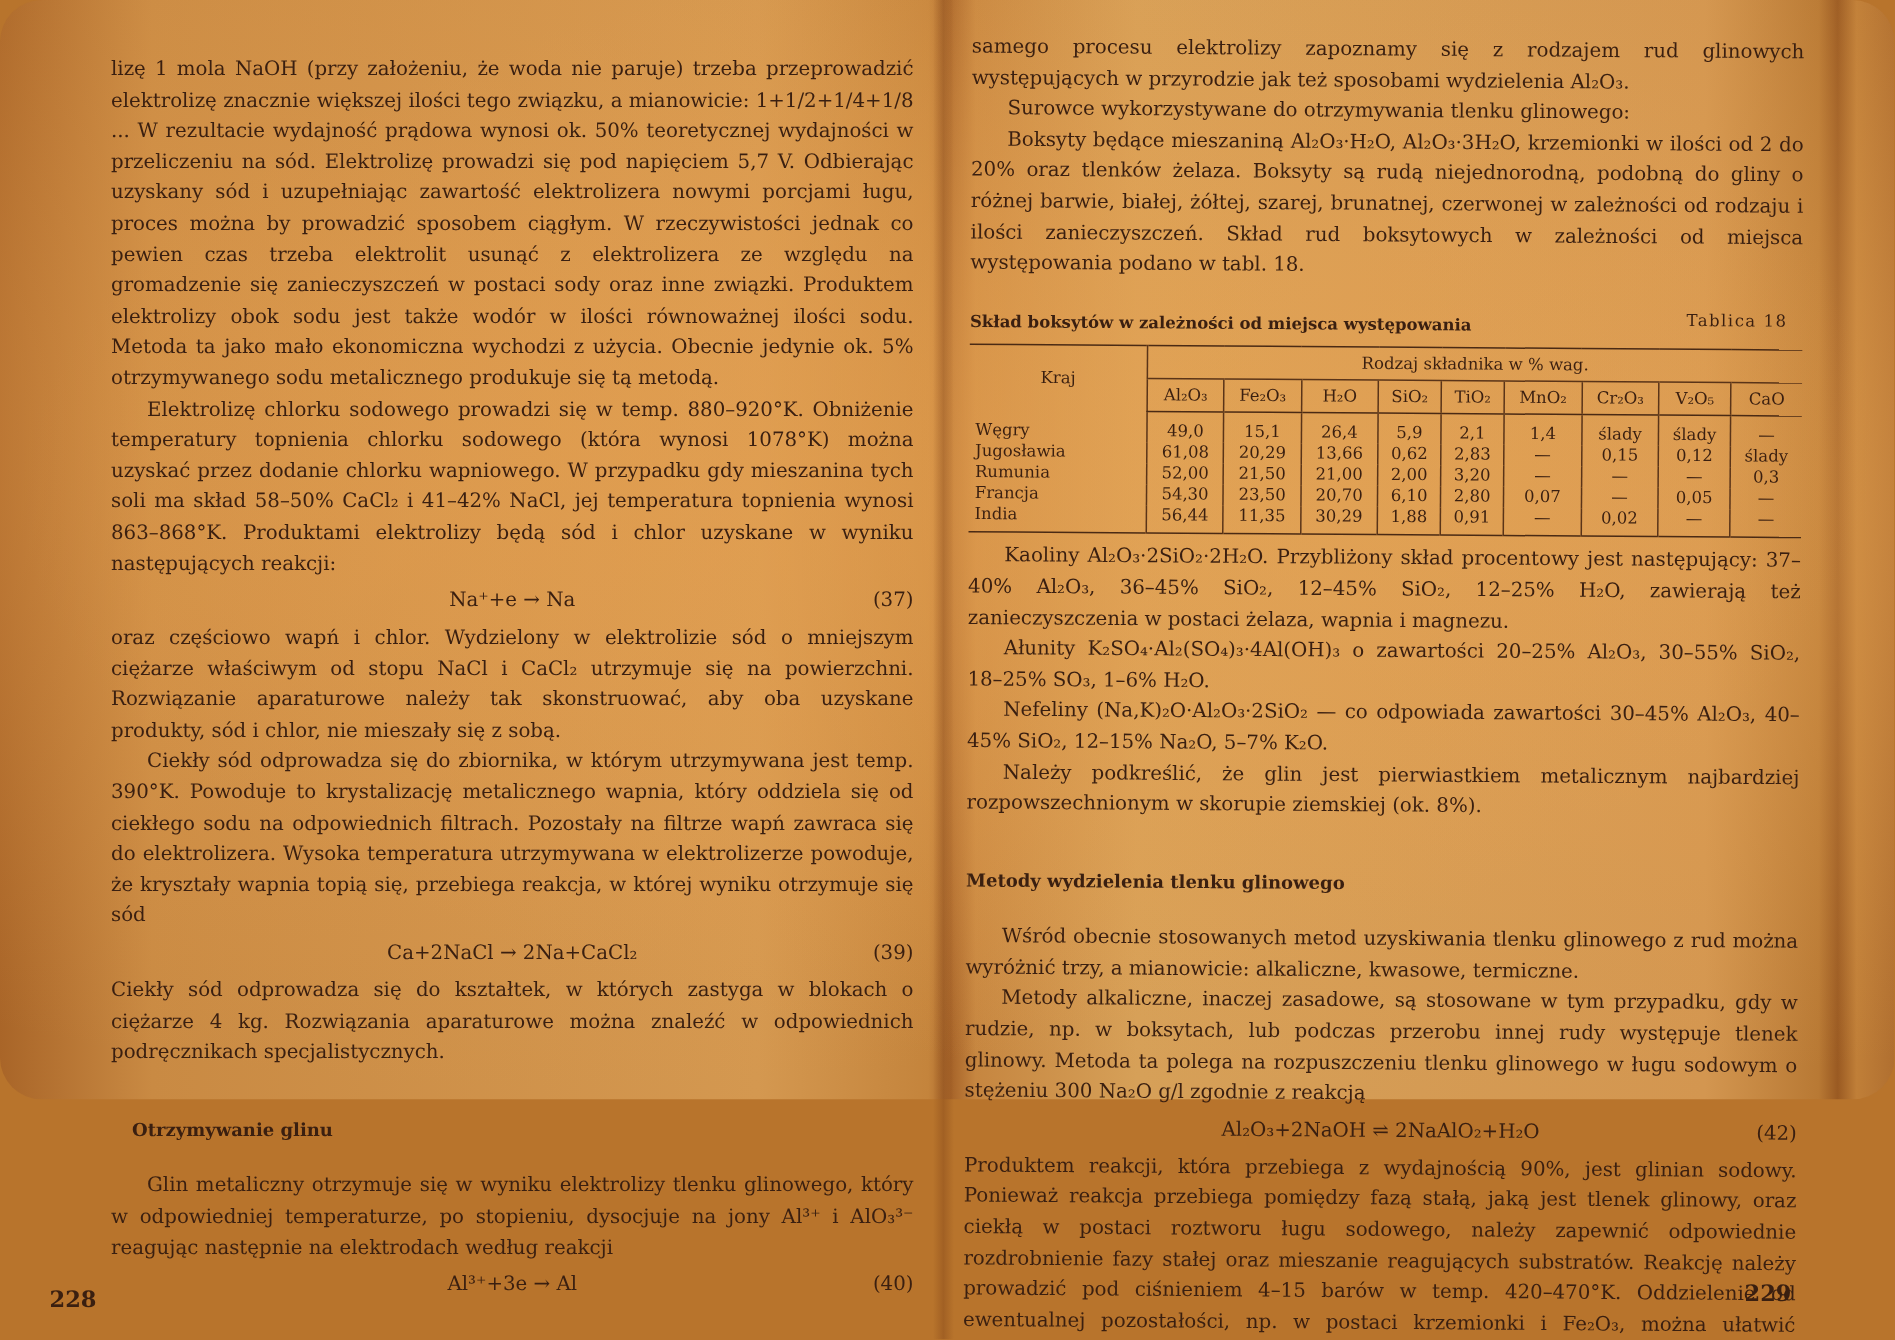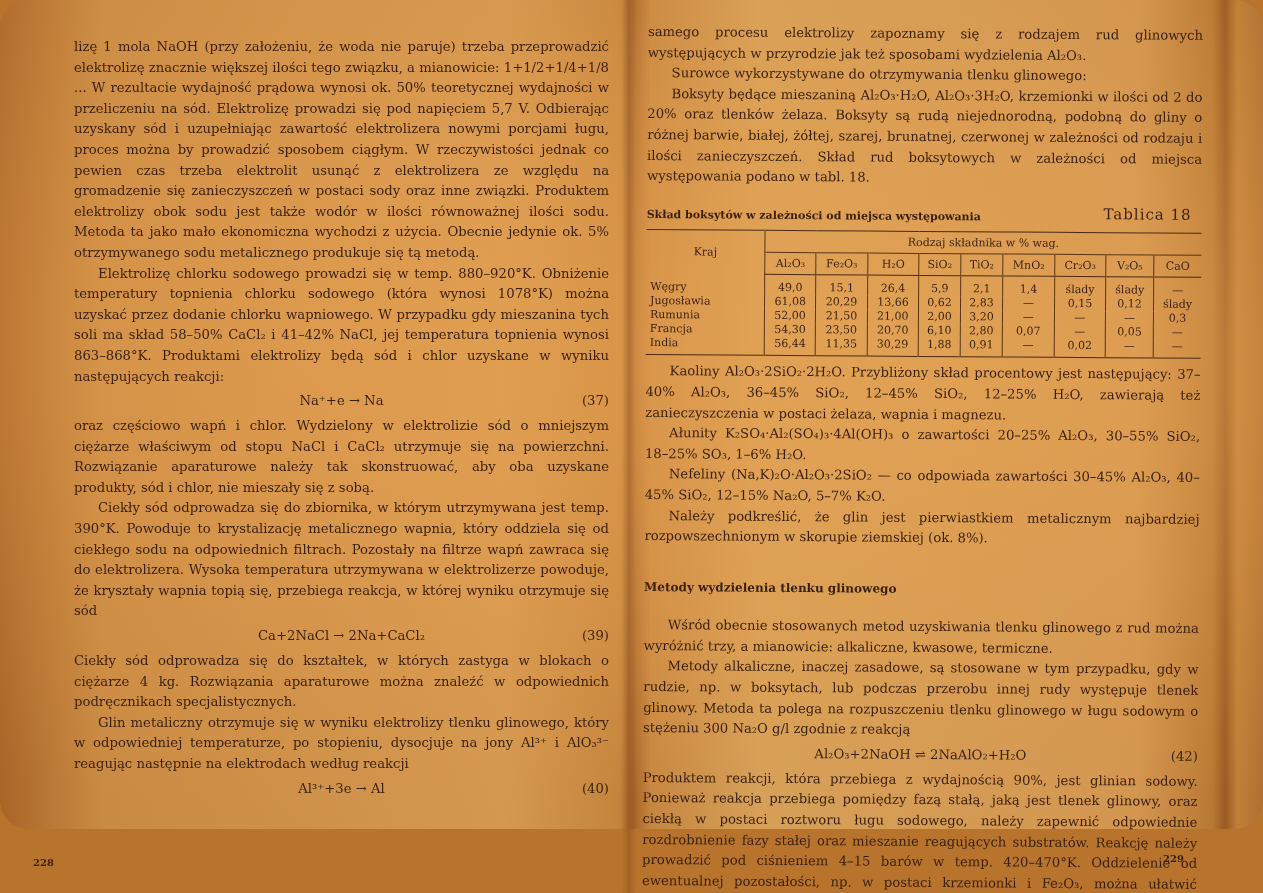--- a/index.html
+++ b/index.html
@@ -3,47 +3,47 @@
 <meta charset="utf-8">
 <style>
   html, body { margin:0; padding:0; }
   body {
     width:1263px; height:893px; overflow:hidden; position:relative;
     background:#b8742c;
     font-family:"DejaVu Serif", "Liberation Serif", serif;
     color:#3a1f10;
   }
   .spread {
-    position:absolute; left:0; top:0; width:1263px; height:829px;
+    position:absolute; left:0; top:0; width:1263px; height:733px;
     background:
       radial-gradient(ellipse at 30% 40%, rgba(230,160,80,0.55) 0%, rgba(200,130,55,0) 70%),
       radial-gradient(ellipse at 75% 45%, rgba(232,165,85,0.55) 0%, rgba(200,130,55,0) 70%),
       linear-gradient(90deg, #a96528 0%, #c98a43 8%, #d49850 40%, #c4843c 49%, #a76429 50.2%, #c68640 51.5%, #d6a058 60%, #d39650 90%, #b87934 96%, #9a5a22 97%, #c07f38 98%, #b06f30 100%);
     border-radius: 28px;
   }
   .gutter {
     position:absolute; left:622px; top:0; width:14px; height:893px;
     background:linear-gradient(90deg, rgba(120,60,20,0) 0%, rgba(120,60,20,0.35) 50%, rgba(120,60,20,0) 100%);
   }
   .page { position:absolute; font-size:13.2px; line-height:20.6px; }
   .page p { margin:0; text-align:justify; }
   .page .indent { text-indent:24px; }
   .left-page { left:74px; top:37px; width:535px; }
   .right-page { left:648px; top:22px; width:555px; transform:rotate(0.4deg); transform-origin:0 0; }
   .eq { display:flex; justify-content:space-between; align-items:center; height:25px; margin:2px 0; }
   .eq .formula { flex:1; text-align:center; padding-left:40px; }
   .eq .num { width:40px; text-align:right; }
   .heading { font-weight:bold; font-size:12px; margin:30px 0 18px 14px; }
-  .page-number { position:absolute; font-weight:bold; font-size:10px; }
+  .page-number { position:absolute; font-weight:bold; font-size:15px; }
   .pn-left { left:33px; top:857px; }
   .pn-right { left:1163px; top:853px; }
   .ital { }
   .tbl-head { display:flex; justify-content:space-between; margin-top:14px; font-size:11.5px; }
   .tbl-title { font-weight:bold; font-size:11px; margin-top:4px; }
-  .tbl-label { letter-spacing:1px; padding-right:10px; font-size:15px; }
+  .tbl-label { letter-spacing:1px; padding-right:10px; font-size:11px; }
   table.data {
     width:555px; border-collapse:collapse; font-size:11px; line-height:14px; margin-top:4px;
     border-top:1.5px solid #4a2a14; border-bottom:1.5px solid #4a2a14;
   }
   table.data th, table.data td { padding:0 3px; text-align:center; font-weight:normal; }
   table.data th { border-left:1px solid #5a3418; height:21px; }
   table.data th.kraj { border-left:none; width:112px; }
   table.data tr.sub th { border-top:1px solid #5a3418; border-bottom:1.2px solid #4a2a14; }
   table.data td { border-left:1px solid #5a3418;margin-left:32px; }
   table.data td.country { text-align:left; border-left:none; padding-left:4px; }
@@ -69,20 +69,21 @@
     <p>oraz częściowo wapń i chlor. Wydzielony w elektrolizie sód o mniejszym ciężarze właściwym od stopu NaCl i CaCl₂ utrzymuje się na powierzchni. Rozwiązanie aparaturowe należy tak skonstruować, aby oba uzyskane produkty, sód i chlor, nie mieszały się z sobą.</p>
     <p class="indent">Ciekły sód odprowadza się do zbiornika, w którym utrzymywana jest temp. 390°K. Powoduje to krystalizację metalicznego wapnia, który oddziela się od ciekłego sodu na odpowiednich filtrach. Pozostały na filtrze wapń zawraca się do elektrolizera. Wysoka temperatura utrzymywana w elektrolizerze powoduje, że kryształy wapnia topią się, przebiega reakcja, w której wyniku otrzymuje się sód</p>
 
     <div class="eq">
       <span class="formula">Ca+2NaCl → 2Na+CaCl₂</span>
       <span class="num">(39)</span>
     </div>
 
     <p>Ciekły sód odprowadza się do kształtek, w których zastyga w blokach o ciężarze 4 kg. Rozwiązania aparaturowe można znaleźć w odpowiednich podręcznikach specjalistycznych.</p>
 
+    <div class="heading">Otrzymywanie glinu</div>
 
     <p class="indent">Glin metaliczny otrzymuje się w wyniku elektrolizy tlenku glinowego, który w odpowiedniej temperaturze, po stopieniu, dysocjuje na jony Al³⁺ i AlO₃³⁻ reagując następnie na elektrodach według reakcji</p>
 
     <div class="eq">
       <span class="formula">Al³⁺+3e → Al</span>
       <span class="num">(40)</span>
     </div>
 
   </div>
   <div class="page-number pn-left">228</div>

